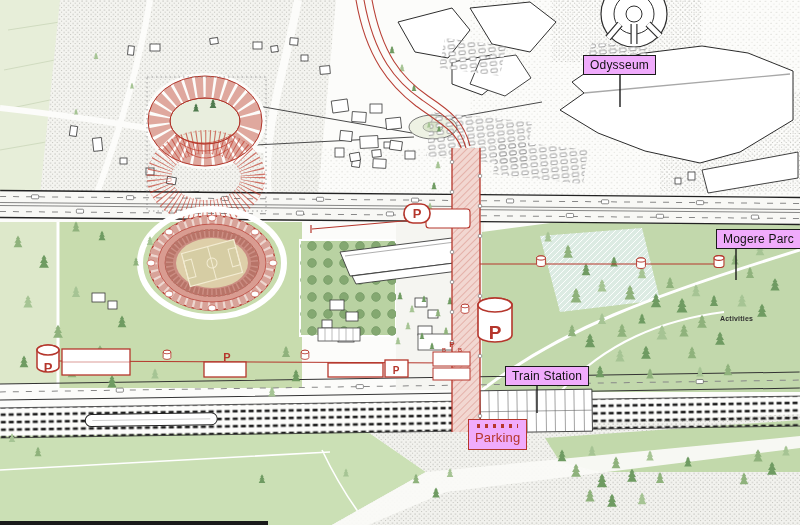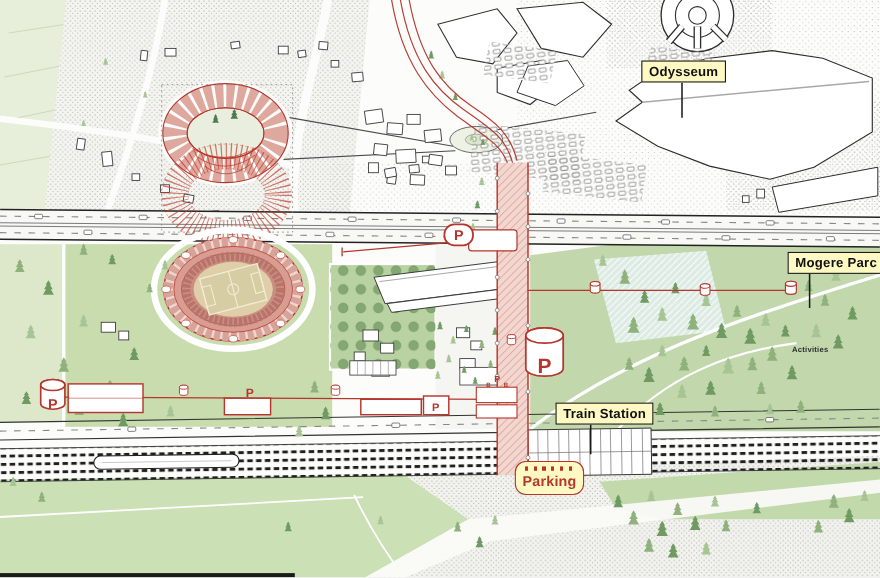--- a/index.html
+++ b/index.html
@@ -10,23 +10,23 @@
   html,body{margin:0;padding:0;background:#e8e8e8;font-family:"Liberation Sans",sans-serif;}
   .canvas{position:relative;width:800px;height:525px;background:#fcfcfa;overflow:hidden;margin:0 auto;}
   .canvas svg{position:absolute;left:0;top:0;}
   
   .rs{stroke:var(--route-red);}
   .rw{fill:#fff;stroke:var(--route-red);}
   .rtx{fill:var(--route-red);font-weight:bold;font-family:"Liberation Sans",sans-serif;}
   .bld{fill:#fff;stroke:#3a3a3a;stroke-width:.8;}
   .t1{fill:#8fb27c}.t2{fill:#6f9b62}.t3{fill:#a6c494}.td{fill:#4f7a4e}
   
-  .map-label{position:absolute;box-sizing:border-box;background:#fef9c3;border:1.6px solid var(--label-black);
-    color:#111;font-weight:bold;font-size:12px;line-height:1;padding:3px 6px;white-space:nowrap;letter-spacing:.2px;}
-  .map-label.red{border-color:var(--route-red);color:var(--route-red);font-size:13px;padding:4px 6px 5px;border-radius:10px;}
+  .map-label{position:absolute;box-sizing:border-box;background:#f0abfc;border:1.6px solid var(--label-black);
+    color:#111;font-weight:normal;font-size:12px;line-height:1;padding:3px 6px;white-space:nowrap;letter-spacing:.2px;}
+  .map-label.red{border-color:var(--route-red);color:var(--route-red);font-size:13px;padding:4px 6px 5px;}
   .map-label.red::before{content:"";display:block;height:4px;margin:0 2px 3px;
     background:repeating-linear-gradient(90deg,var(--route-red) 0 3px,transparent 3px 8px);}
   .tiny-label{position:absolute;font-size:7px;font-weight:bold;color:#2f2f2f;letter-spacing:.2px;}
 </style>
 </head>
 <body>
 
 <div class="canvas">
 <svg width="800" height="525" viewBox="0 0 800 525">
   <defs>

